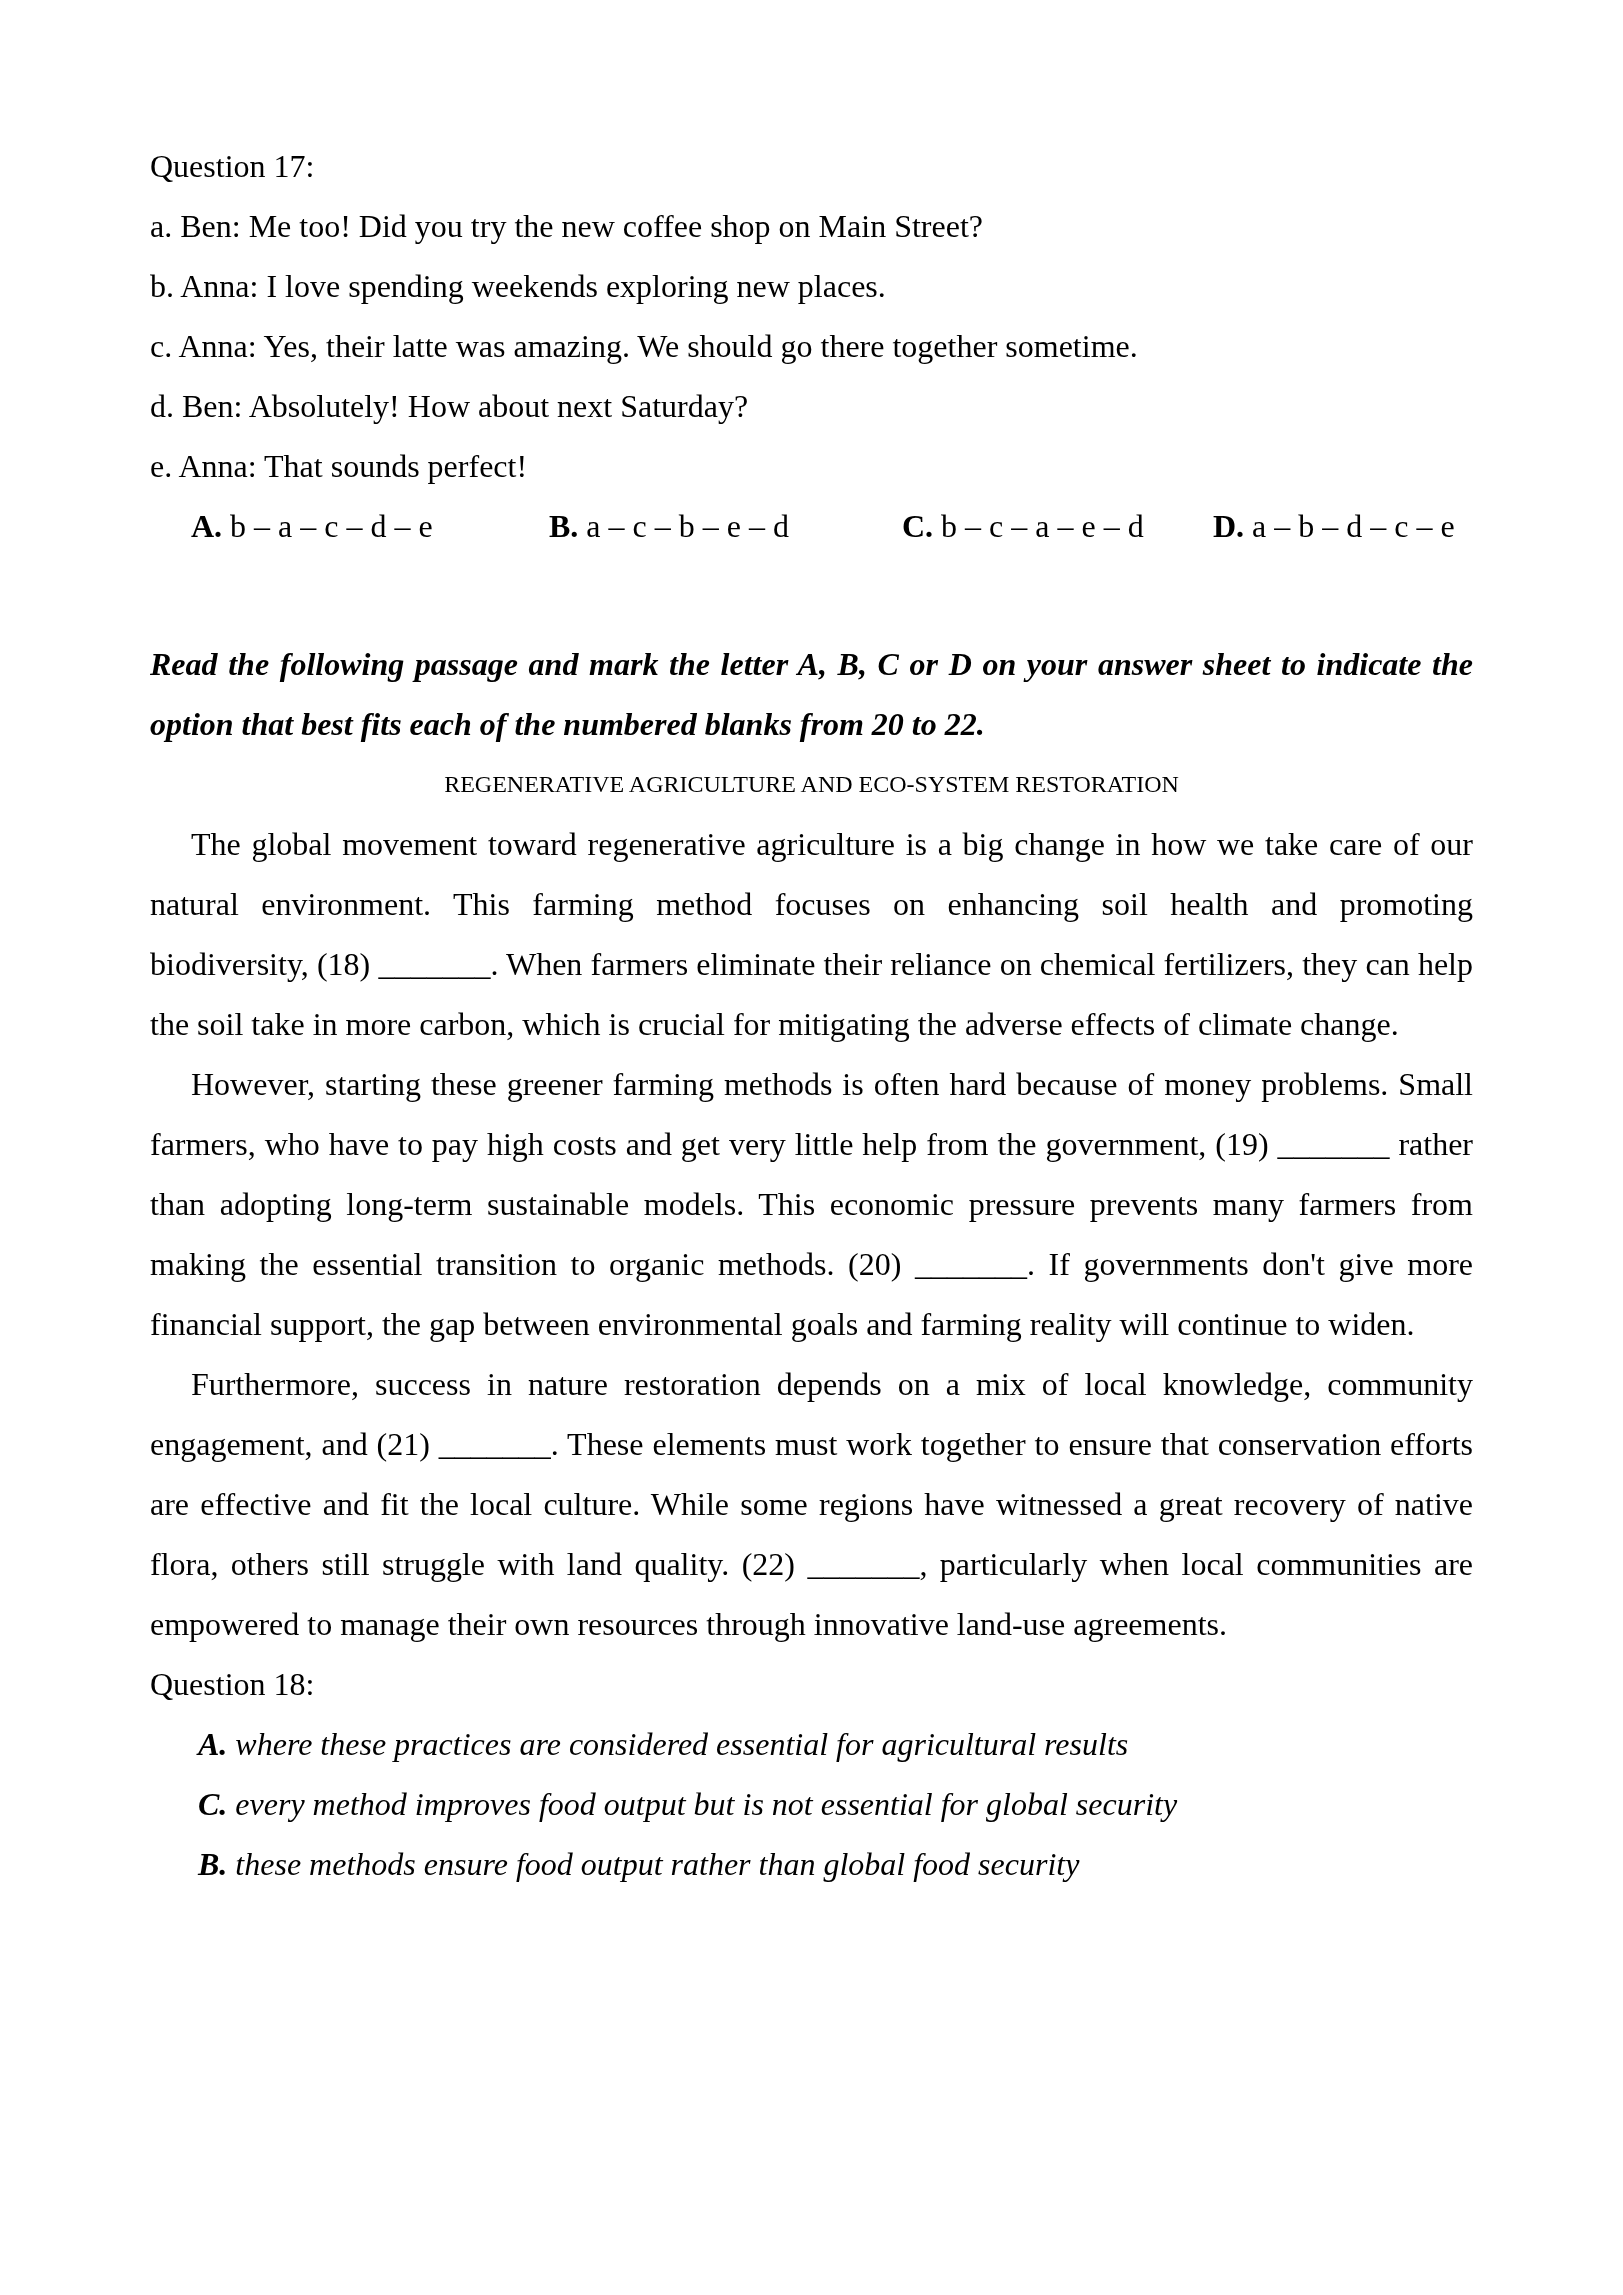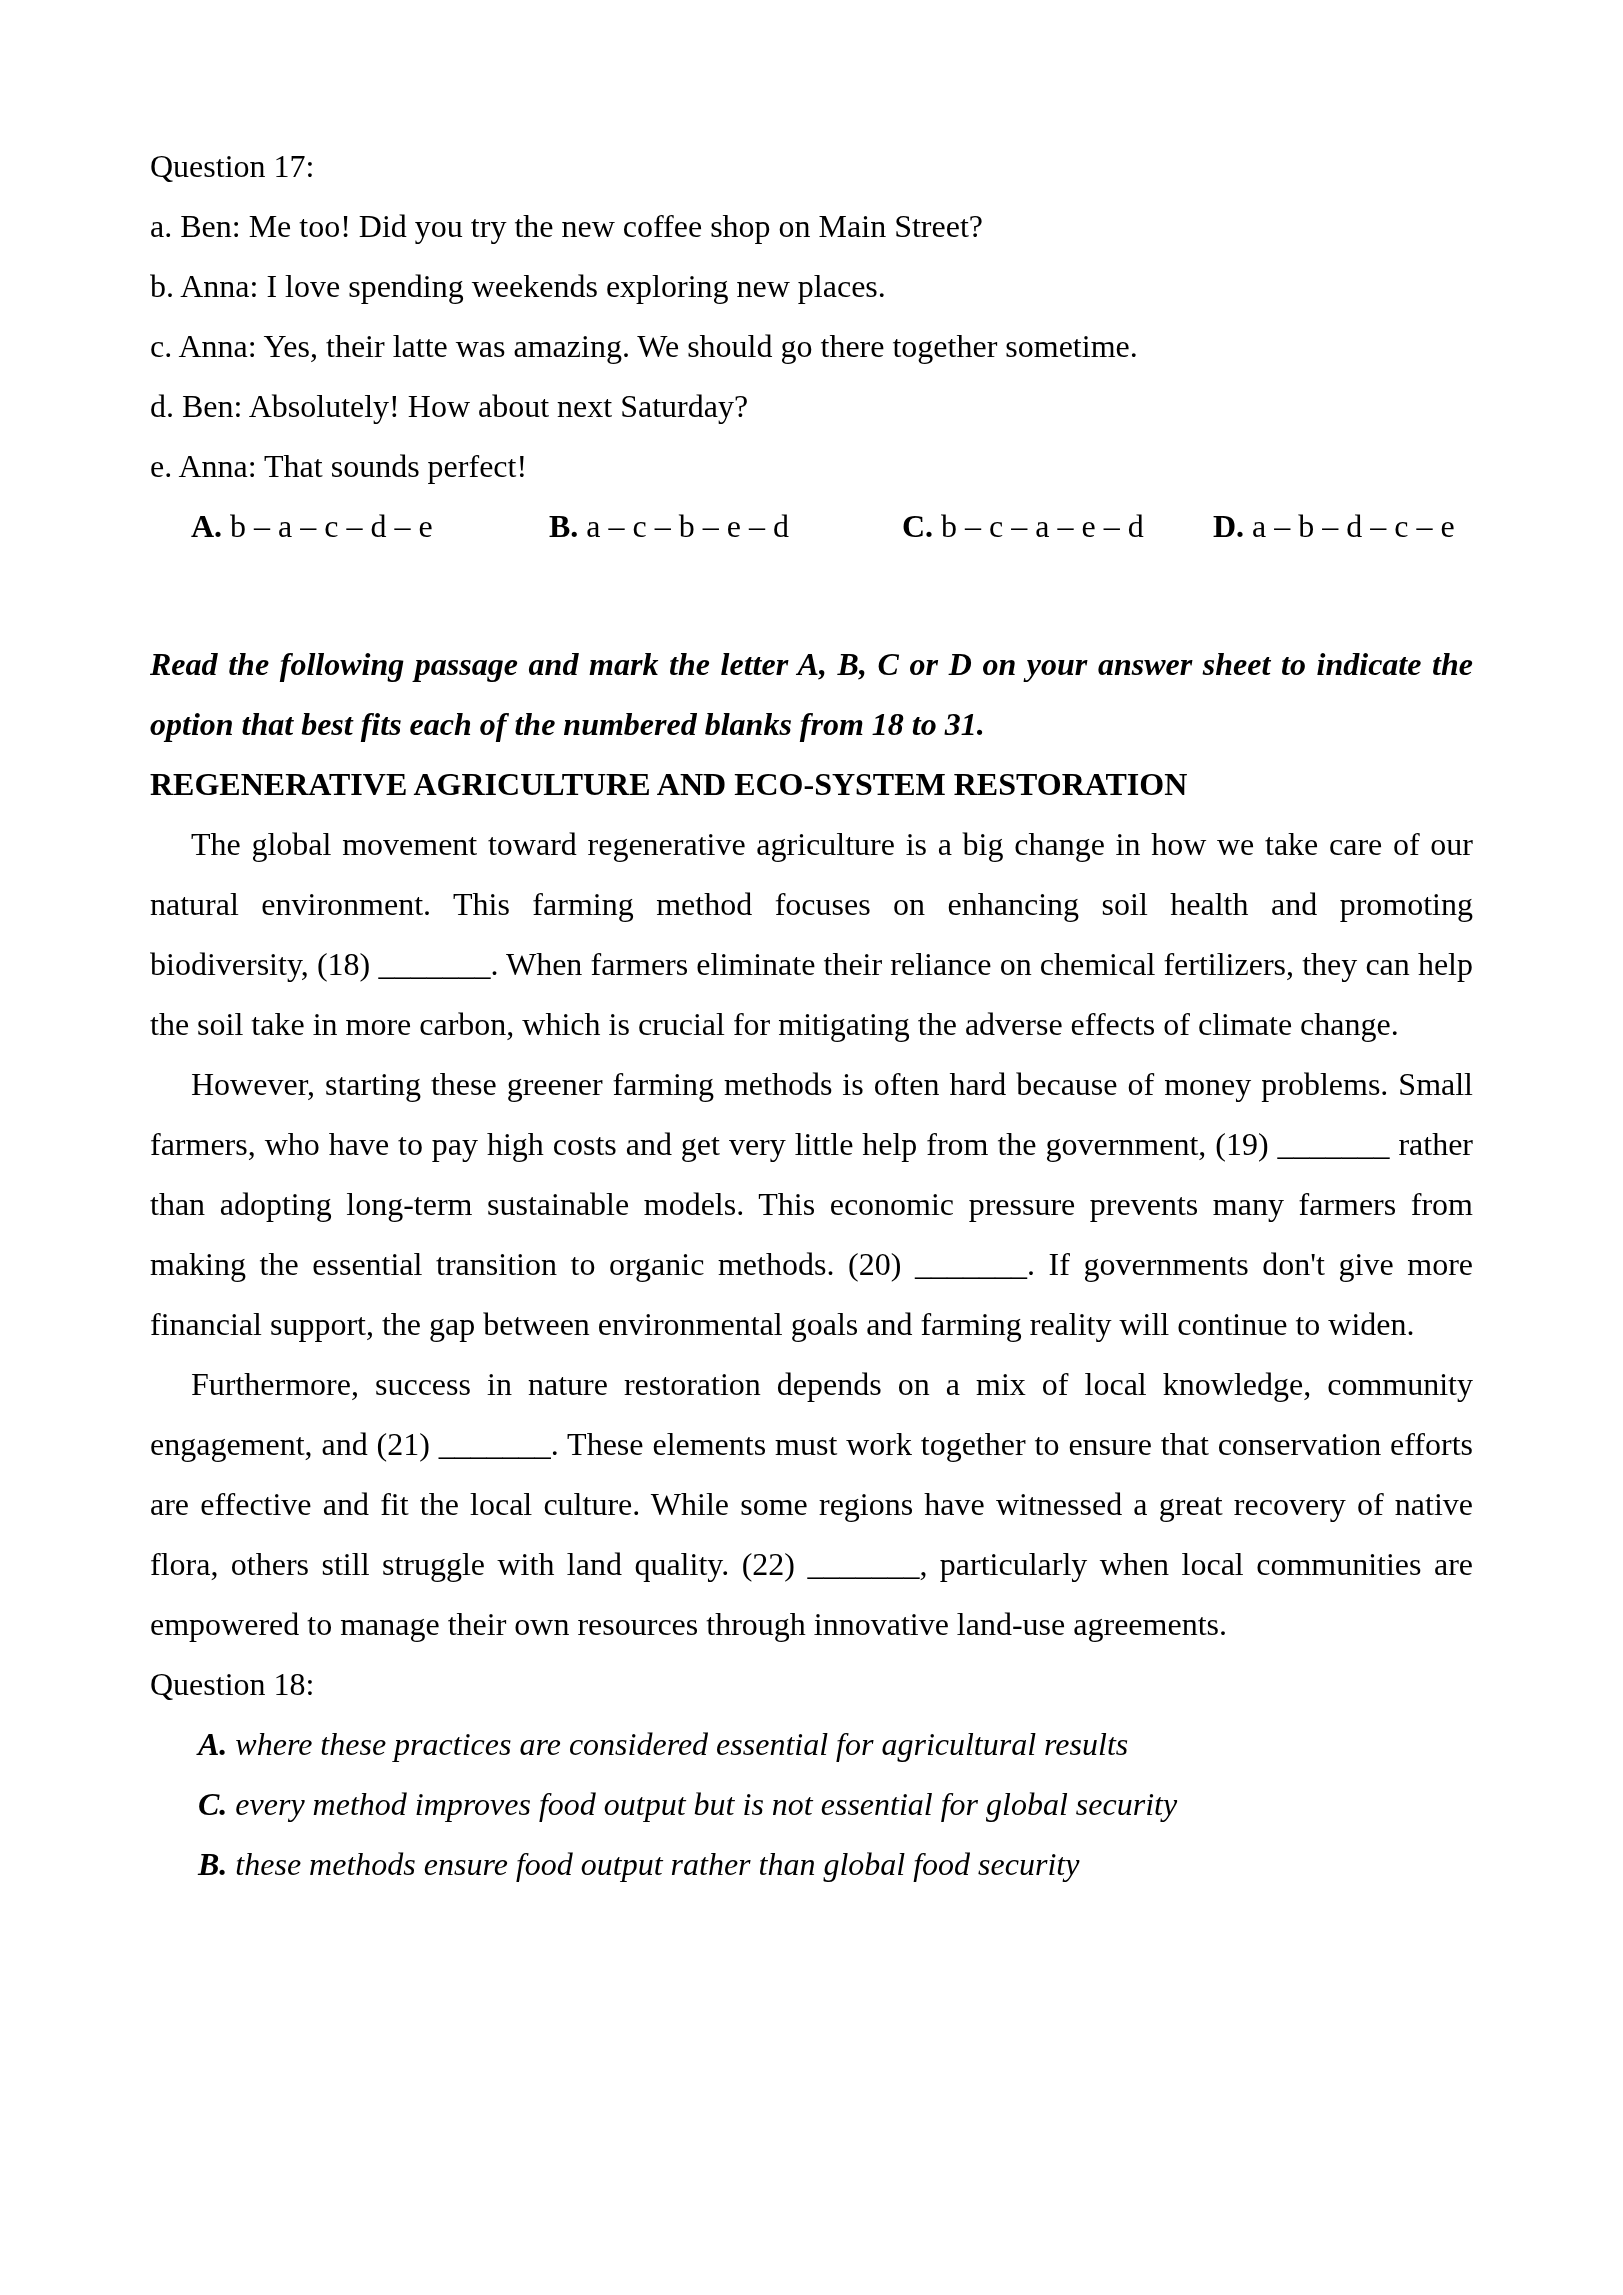--- a/index.html
+++ b/index.html
@@ -42,23 +42,23 @@
   .q17-option:nth-child(2) { width: 353px; }
   .q17-option:nth-child(3) { width: 311px; }
   .q17-option b { font-weight: bold; }
   .spacer { height: 78px; }
   .instruction {
     font-weight: bold;
     font-style: italic;
     text-align: justify;
   }
   .passage-title {
-    font-size: 32px;
-    font-weight: bold;
-    text-align: left;
+    font-size: 24px;
+    font-weight: normal;
+    text-align: center;
   }
   .para {
     text-align: justify;
     text-indent: 41px;
   }
   .para b { font-weight: normal; }
   .q18-option {
     padding-left: 48px;
     font-style: italic;
   }
@@ -80,21 +80,21 @@
 
     <div class="q17-options">
       <span class="q17-option"><b>A.</b><span> b – a – c – d – e</span></span>
       <span class="q17-option"><b>B.</b><span> a – c – b – e – d</span></span>
       <span class="q17-option"><b>C.</b><span> b – c – a – e – d</span></span>
       <span class="q17-option"><b>D.</b><span> a – b – d – c – e</span></span>
     </div>
 
     <div class="spacer"></div>
 
-    <p class="instruction">Read the following passage and mark the letter A, B, C or D on your answer sheet to indicate the option that best fits each of the numbered blanks from 18 to 31.</p>
+    <p class="instruction">Read the following passage and mark the letter A, B, C or D on your answer sheet to indicate the option that best fits each of the numbered blanks from 20 to 22.</p>
 
     <h2 class="passage-title">REGENERATIVE AGRICULTURE AND ECO-SYSTEM RESTORATION</h2>
 
     <p class="para"><span>The global movement toward regenerative agriculture is a big change in how we take care of our natural environment. This farming method focuses on enhancing soil health and promoting biodiversity, </span><b>(18)</b><span> _______. When farmers eliminate their reliance on chemical fertilizers, they can help the soil take in more carbon, which is crucial for mitigating the adverse effects of climate change.</span></p>
 
     <p class="para"><span>However, starting these greener farming methods is often hard because of money problems. Small farmers, who have to pay high costs and get very little help from the government, </span><b>(19)</b><span> _______ rather than adopting long-term sustainable models. This economic pressure prevents many farmers from making the essential transition to organic methods. </span><b>(20)</b><span> _______. If governments don't give more financial support, the gap between environmental goals and farming reality will continue to widen.</span></p>
 
     <p class="para"><span>Furthermore, success in nature restoration depends on a mix of local knowledge, community engagement, and </span><b>(21)</b><span> _______. These elements must work together to ensure that conservation efforts are effective and fit the local culture. While some regions have witnessed a great recovery of native flora, others still struggle with land quality. </span><b>(22)</b><span> _______, particularly when local communities are empowered to manage their own resources through innovative land-use agreements.</span></p>
 
     <div class="q-label">Question 18:</div>

